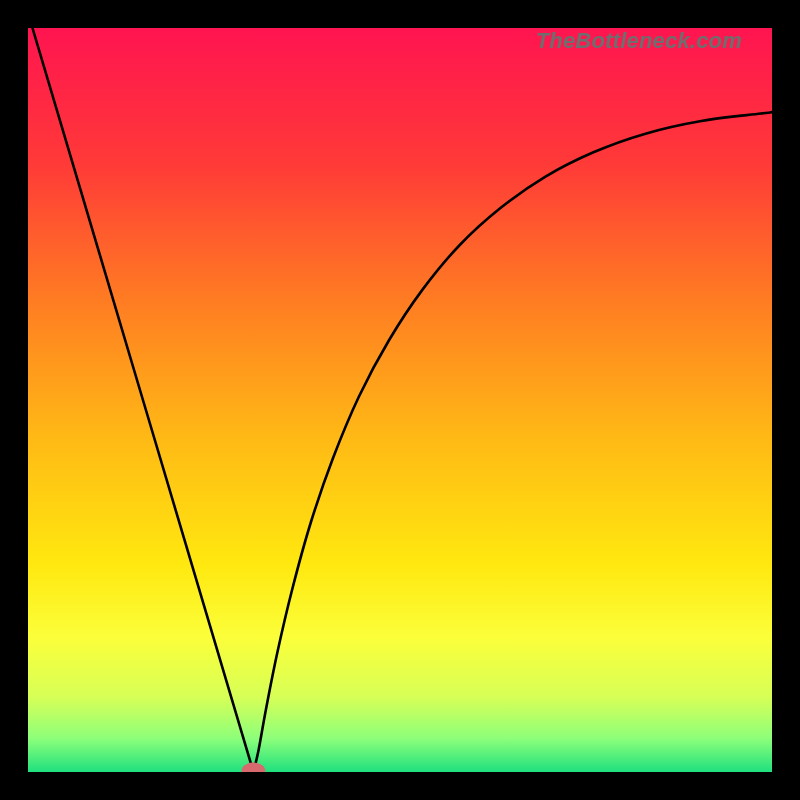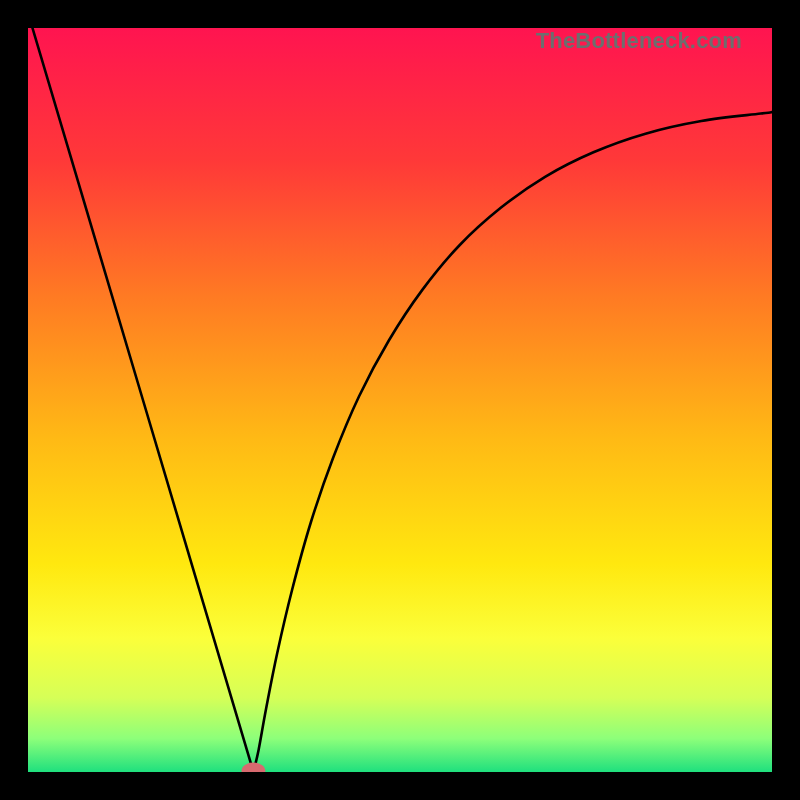--- a/index.html
+++ b/index.html
@@ -16,20 +16,21 @@
     background: #000000;
     position: relative;
   }
   .plot {
     position: absolute;
     left: 28px;
     top: 28px;
     width: 744px;
     height: 744px;
     overflow: hidden;
+    font-style: italic;
   }
   .watermark {
     position: absolute;
     top: 0;
     right: 30px;
     font-size: 22px;
     font-weight: 600;
     color: #6e6e6e;
     letter-spacing: 0.2px;
     user-select: none;

